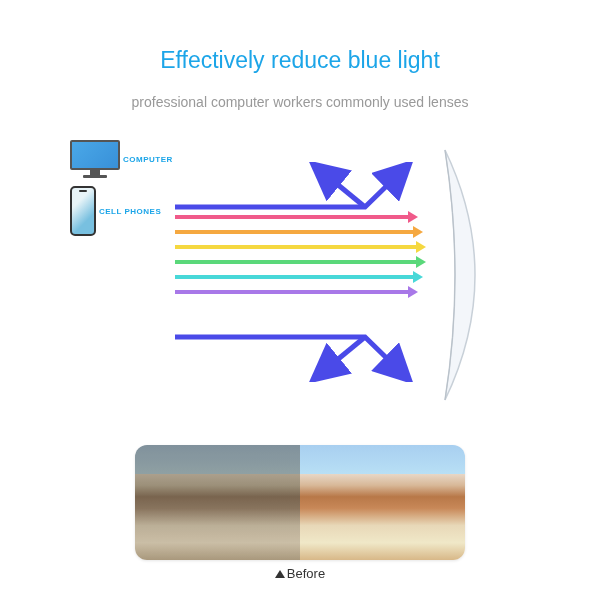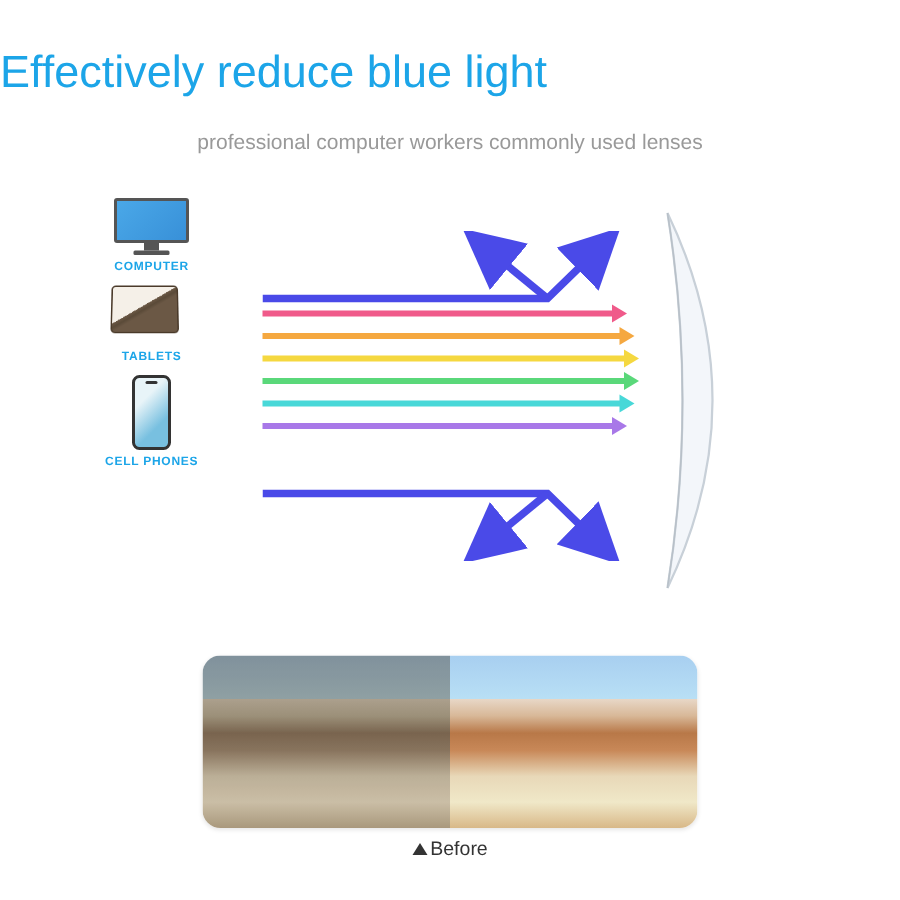--- a/index.html
+++ b/index.html
@@ -5,25 +5,25 @@
     * { margin: 0; padding: 0; box-sizing: border-box; }
     body {
       width: 600px;
       height: 600px;
       background: #fff;
       font-family: Arial, Helvetica, sans-serif;
       position: relative;
       overflow: hidden;
     }
     .title {
-      text-align: left;
+      text-align: center;
       color: #1ca5e8;
-      font-size: 30px;
+      font-size: 23px;
       font-weight: 400;
-      padding-top: 32px;
+      padding-top: 47px;
     }
     .subtitle {
       text-align: center;
       color: #999;
       font-size: 14px;
       padding-top: 8px;
       margin-top: 12px;
     }
     .diagram {
       position: relative;
@@ -34,21 +34,21 @@
     .devices {
       position: absolute;
       left: 70px;
       top: 0;
       display: flex;
       flex-direction: column;
       gap: 8px;
     }
     .device {
       display: flex;
-      flex-direction: column;
+      flex-direction: row;
       align-items: center;
       gap: 3px;
     }
     .device-label {
       font-size: 8px;
       font-weight: bold;
       color: #1ca5e8;
       letter-spacing: 0.5px;
     }
     .monitor {
@@ -208,26 +208,20 @@
   <div class="devices">
     <div class="device">
       <div class="monitor">
         <div class="monitor-screen"></div>
         <div class="monitor-stand"></div>
         <div class="monitor-base"></div>
       </div>
       <span class="device-label">COMPUTER</span>
     </div>
     <div class="device">
-      <div class="tablet">
-        <div class="tablet-body"></div>
-      </div>
-      <span class="device-label">TABLETS</span>
-    </div>
-    <div class="device">
       <div class="phone"></div>
       <span class="device-label">CELL PHONES</span>
     </div>
   </div>
 
   <svg class="blue-rays" viewBox="0 0 250 220">
     <defs>
       <marker id="bluearrow" markerWidth="8" markerHeight="8" refX="5" refY="4" orient="auto">
         <path d="M0,0 L8,4 L0,8 Z" fill="#4a4ae8"></path>
       </marker>

